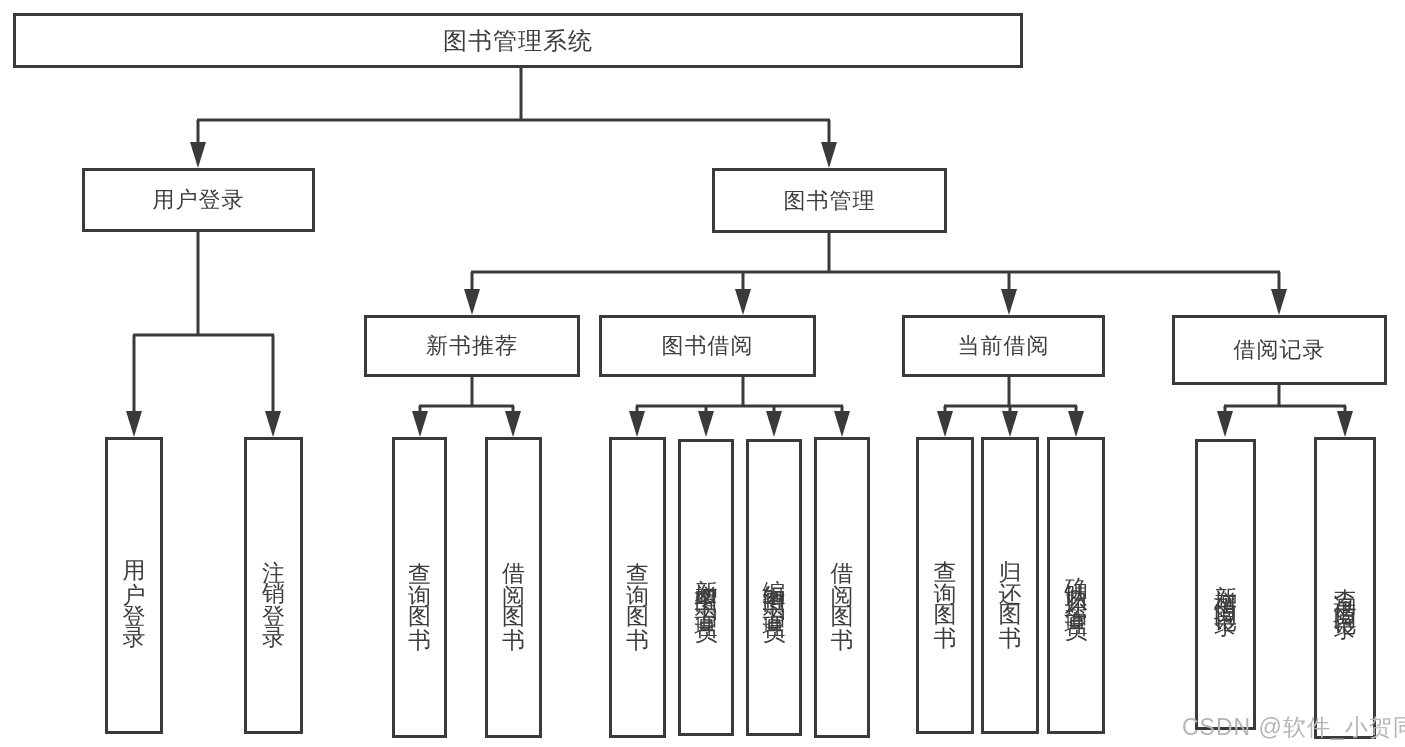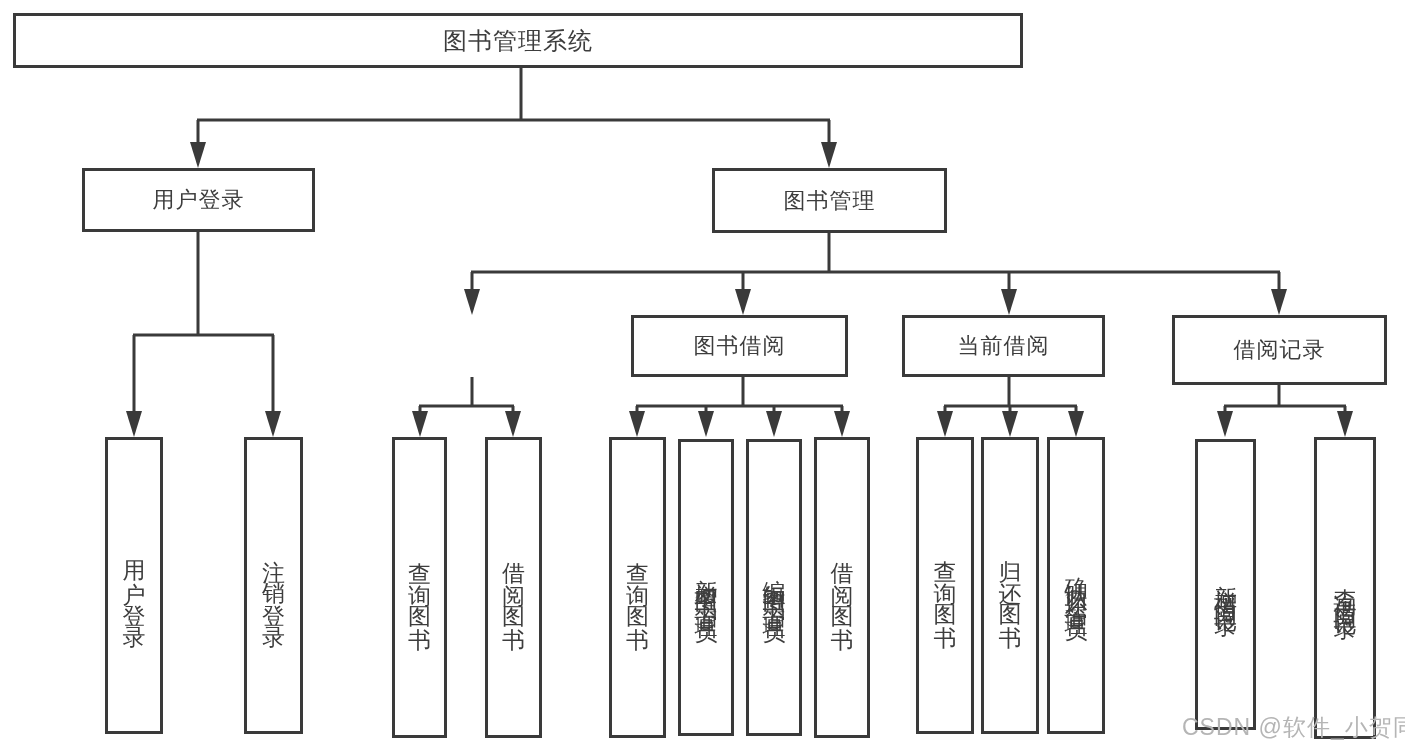--- a/index.html
+++ b/index.html
@@ -103,21 +103,24 @@
     <span>图书管理系统</span>
   </div>
 
   <div class="hbox" style="left:82px; top:168px; width:233px; height:64px;">
     <span>用户登录</span>
   </div>
   <div class="hbox" style="left:712px; top:168px; width:235px; height:65px;">
     <span>图书管理</span>
   </div>
 
-  <div class="hbox" style="left:631px; top:315px; width:217px; height:62px;">
+  <div class="hbox" style="left:364px; top:315px; width:216px; height:62px;">
+    <span>新书推荐</span>
+  </div>
+  <div class="hbox" style="left:599px; top:315px; width:217px; height:62px;">
     <span>图书借阅</span>
   </div>
   <div class="hbox" style="left:902px; top:315px; width:203px; height:62px;">
     <span>当前借阅</span>
   </div>
   <div class="hbox" style="left:1172px; top:315px; width:215px; height:70px;">
     <span>借阅记录</span>
   </div>
 
   <div class="vbox short" style="left:105px; top:437px; width:58px; height:297px;">

